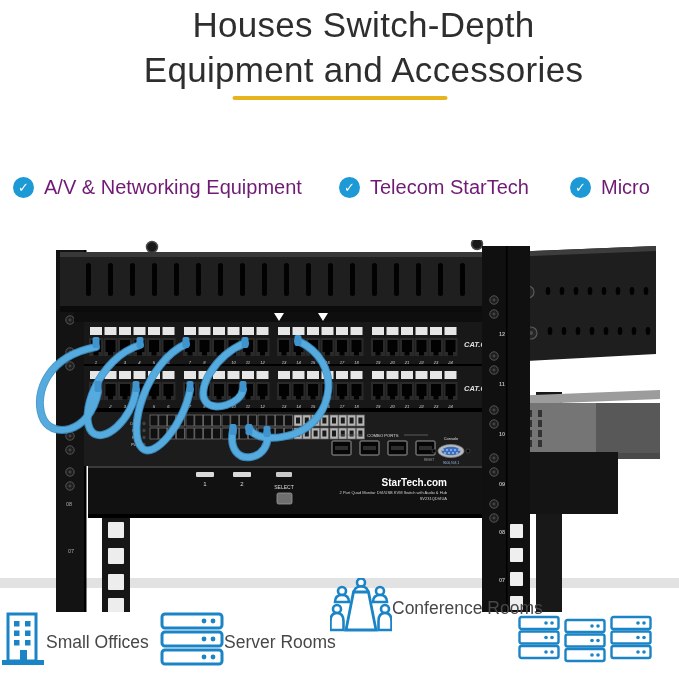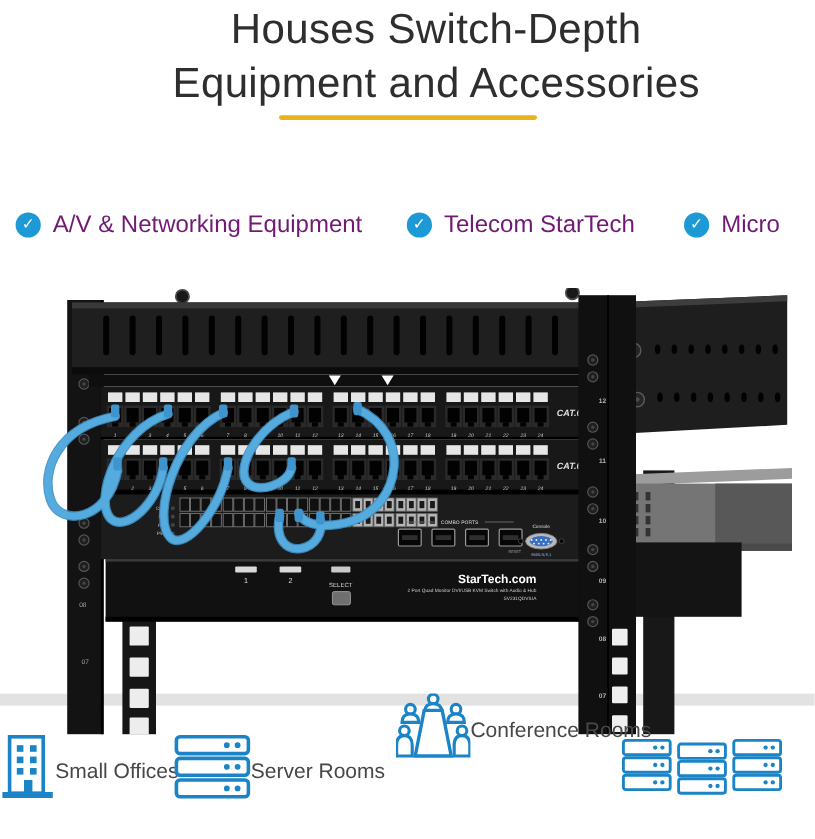--- a/index.html
+++ b/index.html
@@ -13,21 +13,21 @@
   
   .feature{position:absolute;top:175px;height:24px;display:flex;align-items:center;gap:10px;}
   .f1{left:13px;} .f2{left:339px;} .f3{left:570px;}
   .check{width:21px;height:21px;border-radius:50%;background:var(--check-blue,#1D99D5);
     color:#fff;font-size:13px;font-weight:bold;display:flex;align-items:center;justify-content:center;flex:0 0 21px;}
   .feature span.txt{font-size:20px;font-weight:300;color:#701a75;white-space:nowrap;}
   
   .photo{position:absolute;top:240px;left:0;width:679px;height:372px;}
   
   .usecase{position:absolute;display:flex;flex-direction:row;align-items:center;}
-  .u1{left:0;width:96px;top:610px;} .u2{left:145px;width:120px;top:610px;}
+  .u1{left:0;width:96px;top:610px;} .u2{left:160px;width:120px;top:610px;}
   .u3{left:330px;width:140px;top:576px;} .u4{left:518px;width:161px;top:610px;}
   .icnbox{height:58px;display:flex;align-items:center;justify-content:center;}
   .usecase .lbl{margin-top:6px;font-size:17.5px;font-weight:300;color:#474747;white-space:nowrap;}
   .blue-ic{stroke:var(--icon-blue,#1A84C6);fill:none;stroke-width:3;}
   text{font-family:"Liberation Sans","DejaVu Sans",sans-serif;}
 </style>
 </head>
 <body>
 
 <div class="stage">

